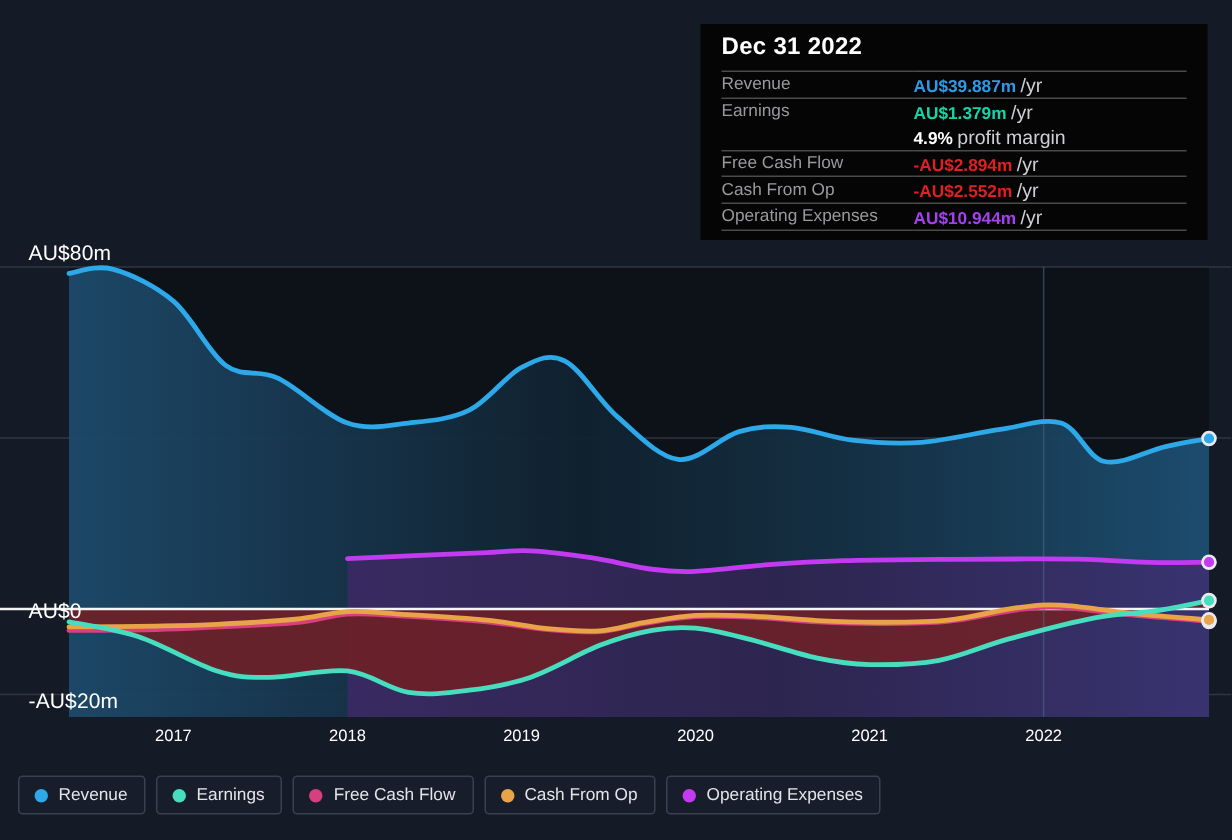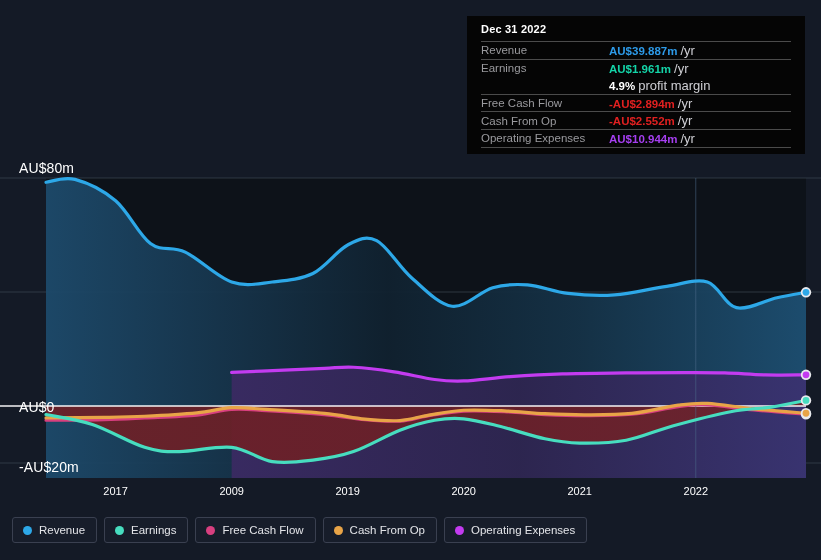--- a/index.html
+++ b/index.html
@@ -58,21 +58,21 @@
     position: absolute;
     left: 467px;
     top: 16px;
     width: 338px;
     background: #050505;
     box-sizing: border-box;
     padding: 7px 14px 6px 14px;
     z-index: 20;
   }
   #tooltip .tt-date {
-    font-size: 11px;
+    font-size: 16px;
     font-weight: bold;
     color: #ffffff;
     padding-bottom: 6px;
     letter-spacing: .2px;
   }
   #tooltip table {
     border-collapse: collapse;
     width: 100%;
   }
   #tooltip tr { height: 17.6px; }
@@ -176,38 +176,38 @@
       <circle cx="806" cy="374.8096" r="5.2" fill="#e9eaee"></circle>
       <circle cx="806" cy="374.8096" r="3.4" fill="#c33bf0"></circle>
     </svg>
 
   <div class="axis-label y-label" id="y-top">AU$80m</div>
   <div class="axis-label y-label" id="y-zero">AU$0</div>
   <div class="axis-label y-label" id="y-bottom">-AU$20m</div>
 
   <div id="x-axis">
       <div class="x-label" style="left: 115.618px;">2017</div>
-      <div class="x-label" style="left: 231.649px;">2009</div>
+      <div class="x-label" style="left: 231.649px;">2018</div>
       <div class="x-label" style="left: 347.679px;">2019</div>
       <div class="x-label" style="left: 463.71px;">2020</div>
       <div class="x-label" style="left: 579.74px;">2021</div>
       <div class="x-label" style="left: 695.771px;">2022</div>
     </div>
 
   <div id="tooltip">
     <div class="tt-date">Dec 31 2022</div>
     <table>
       <tbody id="tooltip-rows">
           <tr>
             <td class="tt-key">Revenue</td>
             <td class="tt-val" style="color: rgb(45, 154, 232);"><span>AU$39.887m</span><span class="tt-unit">/yr</span></td>
           </tr>
           <tr>
             <td class="tt-key">Earnings</td>
-            <td class="tt-val" style="color: rgb(20, 212, 168);"><span>AU$1.961m</span><span class="tt-unit">/yr</span></td>
+            <td class="tt-val" style="color: rgb(20, 212, 168);"><span>AU$1.379m</span><span class="tt-unit">/yr</span></td>
           </tr>
           <tr class="no-rule">
             <td class="tt-key"></td>
             <td class="tt-val" style="color: rgb(255, 255, 255);"><span>4.9%</span><span class="tt-unit">profit margin</span></td>
           </tr>
           <tr>
             <td class="tt-key">Free Cash Flow</td>
             <td class="tt-val" style="color: rgb(224, 32, 32);"><span>-AU$2.894m</span><span class="tt-unit">/yr</span></td>
           </tr>
           <tr>

